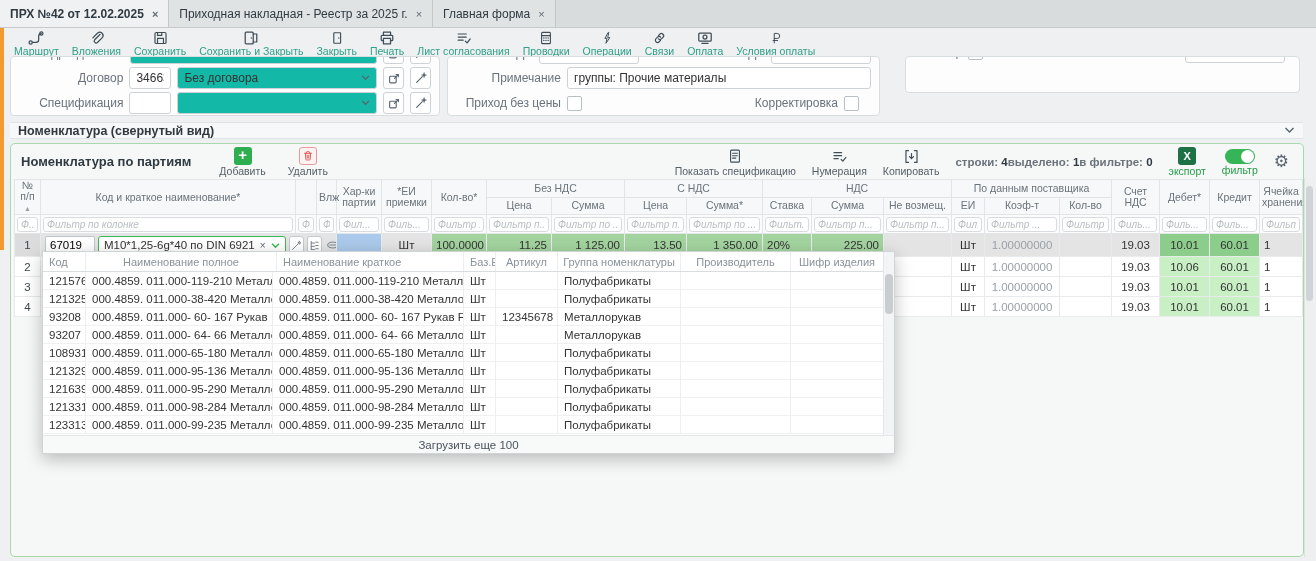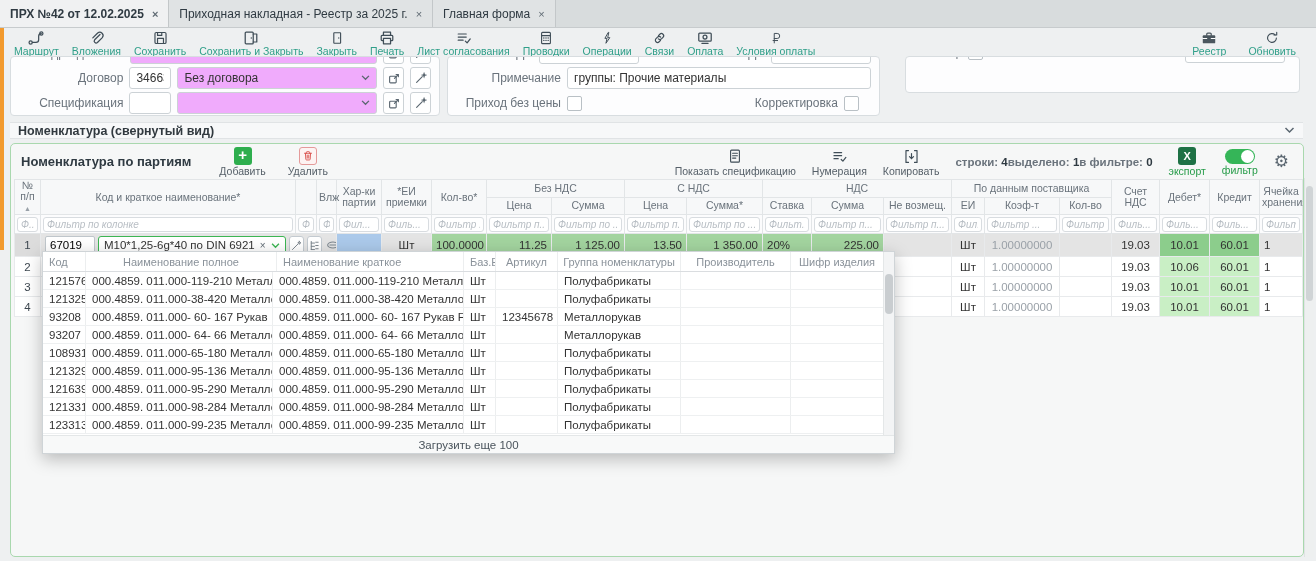--- a/index.html
+++ b/index.html
@@ -25,21 +25,21 @@
 
   
   .orange-strip { position:absolute; left:0; top:28px; width:4px; height:222px; background:#f29a2e; }
 
   
   .panel { position:absolute; background:#fdfdfe; border:1px solid #d8dde0; border-radius:4px; overflow:hidden; }
   .frow { display:flex; align-items:center; height:22px; margin:3px 8px; gap:6px; }
   .flabel { color:#6a737c; text-align:right; white-space:nowrap; }
   .finput { height:22px; border:1px solid #ccd2d6; border-radius:3px; background:#fff; padding:0 6px;
     font-size:12px; color:#333; font-family:inherit; }
-  .fselect { height:22px; border:1px solid #ccd2d6; border-radius:3px; background:#f0abfc; display:flex;
+  .fselect { height:22px; border:1px solid #ccd2d6; border-radius:3px; background:#14b8a6; display:flex;
     align-items:center; padding:0 6px; gap:6px; color:#333; }
   .fselect .chev { margin-left:auto; }
   .chev svg { stroke:#5a6670; fill:none; stroke-width:1.5; display:block; }
   .mini-btn { width:21px; height:22px; border:1px solid #ccd2d6; border-radius:3px; background:#fff;
     display:flex; align-items:center; justify-content:center; cursor:pointer; flex:0 0 auto; }
   .mini-btn svg { stroke:#5a6670; fill:none; stroke-width:1.3; stroke-linecap:round; display:block; }
   .cb { width:15px; height:15px; border:1px solid #b9c0c5; border-radius:2px; background:#fff; }
 
   
   .secbar { position:absolute; left:10px; top:122px; width:1293px; height:17px; background:#f7f8f9;
@@ -245,41 +245,20 @@
     <span class="lbl">Оплата</span>
   </div>
   <div class="titem">
     <span class="ic">
         <svg width="14" height="16" viewBox="0 0 20 18">
           <path d="M7.5 16 V2.5 h4.2 a3.6 3.6 0 0 1 0 7.2 H7.5"></path>
           <path d="M5.8 12.6 h6.5"></path>
         </svg>
       </span>
     <span class="lbl">Условия оплаты</span>
-  </div>
-  <div class="tb-right">
-    <div class="titem">
-      <span class="ic">
-          <svg width="18" height="16" viewBox="0 0 20 18">
-            <rect x="3" y="6" width="14" height="9" rx="1" fill="#4a565e" stroke="none"></rect>
-            <path d="M7.5 6 V4.6 a1.2 1.2 0 0 1 1.2-1.2 h2.6 a1.2 1.2 0 0 1 1.2 1.2 V6" stroke="#4a565e"></path>
-            <path d="M3 9.5 h4.5 m5 0 H17" stroke="#fff" stroke-width="1.2"></path>
-          </svg>
-        </span>
-      <span class="lbl">Реестр</span>
-    </div>
-    <div class="titem">
-      <span class="ic">
-          <svg width="16" height="16" viewBox="0 0 20 18">
-            <path d="M15.5 9 a5.5 5.5 0 1 1-1.6-3.9"></path>
-            <path d="M15.9 1.8 v3.4 h-3.4"></path>
-          </svg>
-        </span>
-      <span class="lbl">Обновить</span>
-    </div>
   </div>
 </div>
 
 <div class="orange-strip"></div>
 
 <div class="panel" style="left:10px; top:56px; width:430px; height:60px;">
   <div class="frow" style="margin-top:-15px;">
     <span class="flabel" style="width:108px;">Подразделение</span>
     <div class="fselect" style="width:255px;">
       

